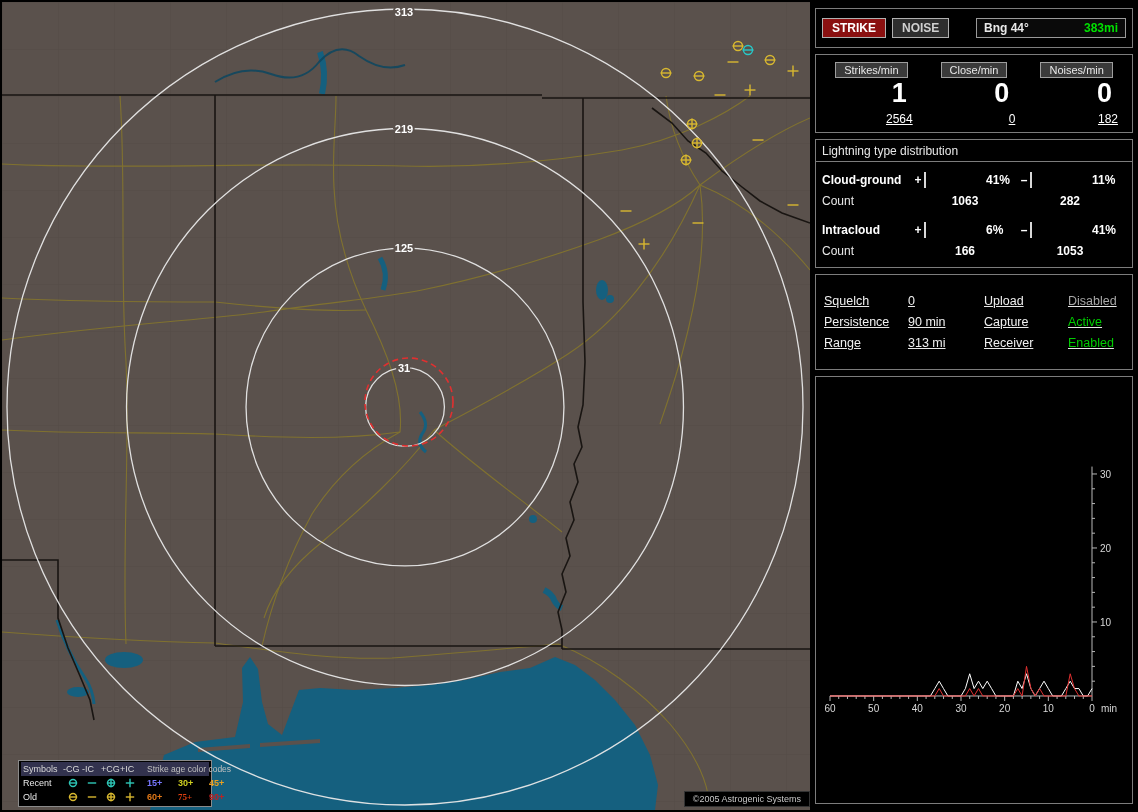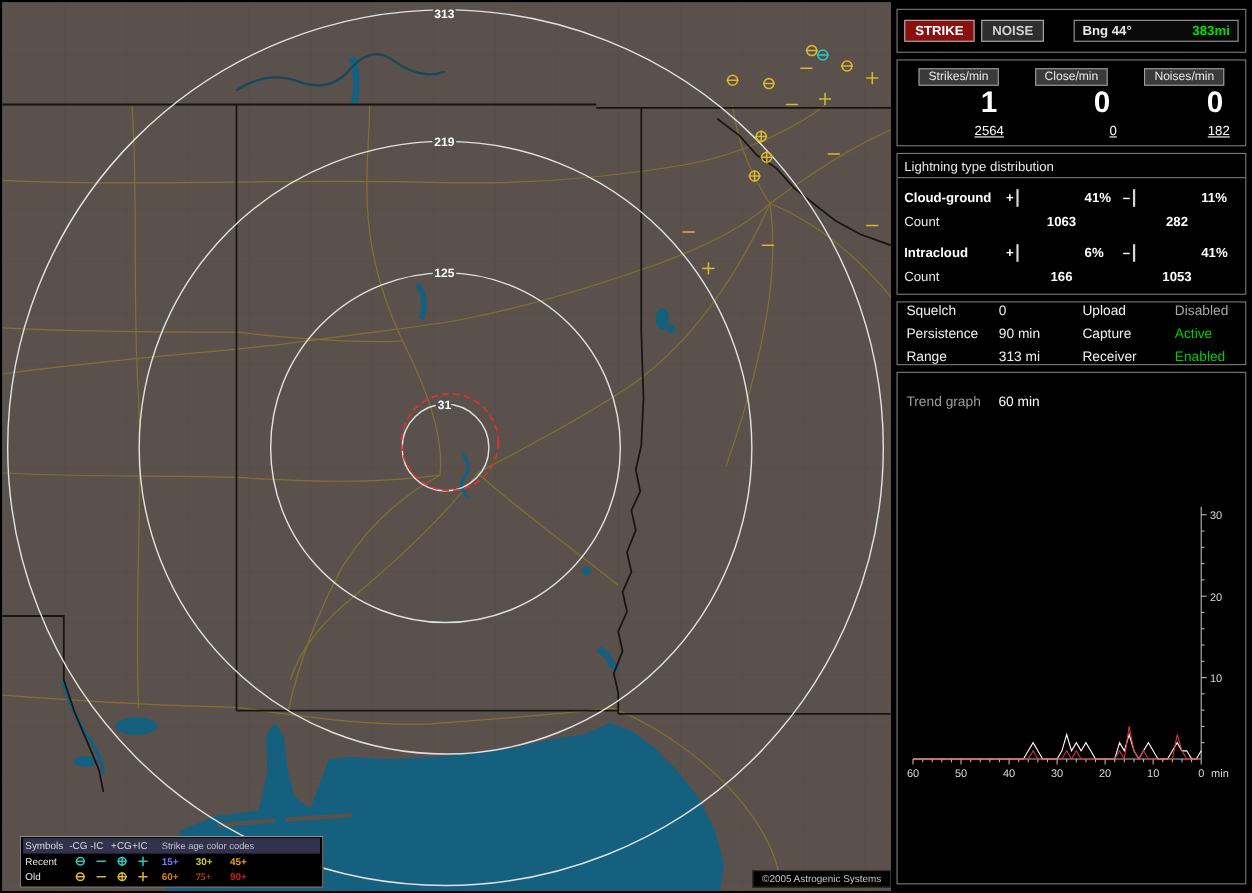--- a/index.html
+++ b/index.html
@@ -3,21 +3,21 @@
 <meta charset="utf-8">
 <style>
   html,body{margin:0;padding:0;background:#000;}
   body{font-family:"Liberation Sans", sans-serif; -webkit-font-smoothing:antialiased;}
   .screen{position:relative;width:1138px;height:812px;background:#000;overflow:hidden;}
 
   
   .map-area{position:absolute;left:2px;top:2px;width:808px;height:808px;background:#5a514c;}
   .map-area svg{display:block;}
 
-  .legend{position:absolute;left:16px;bottom:3px;width:276px;background:#000;border:1px solid #8a8a8a;font-size:9px;color:#ddd;padding:1px 2px 2px 2px;box-sizing:border-box;}
+  .legend{position:absolute;left:16px;bottom:3px;width:194px;background:#000;border:1px solid #8a8a8a;font-size:9px;color:#ddd;padding:1px 2px 2px 2px;box-sizing:border-box;}
   .lg-head,.lg-row{display:grid;grid-template-columns:42px 19px 19px 19px 19px 8px 31px 31px 31px;align-items:center;height:14px;}
   .lg-head{background:#32324e;color:#d8d8d8;}
   .lg-head .age-title{grid-column:7/10;font-size:8.5px;color:#c0c0c0;white-space:nowrap;}
   .lg-row .lg-label{padding-left:2px;color:#e8e8e8;}
   .lg-head .h0{padding-left:2px;}
   .lg-sym{display:flex;align-items:center;justify-content:center;height:12px;}
   .lg-age{font-weight:bold;}
 
   .copyright{position:absolute;right:0;bottom:3px;background:#000;color:#c8c8c8;font-size:9px;padding:2px 8px;border:1px solid #333;}
 
@@ -50,21 +50,21 @@
   .bar-fill{position:absolute;left:1px;top:1px;bottom:1px;}
   .pct{font-weight:bold;color:#fff;padding-left:4px;}
   .count-row{display:grid;grid-template-columns:90px 106px 104px;height:20px;align-items:center;}
   .count-row .cnt{font-weight:bold;color:#fff;text-align:center;}
   .dist-gap{height:8px;}
 
   
   .sec-date{padding:5px 8px;font-size:14px;font-weight:bold;}
 
   
-  .sec-set{padding:0 8px;display:grid;grid-template-columns:84px 76px 84px 1fr;row-gap:7px;font-size:12.5px;}
+  .sec-set{padding:19px 8px;display:grid;grid-template-columns:84px 76px 84px 1fr;row-gap:7px;font-size:12.5px;text-decoration:underline;}
   .sec-set .lab{color:#f0f0f0;}
   .sec-set .val{color:#f0f0f0;}
 
   
   .sec-status{flex:1;padding:7px 8px;display:flex;flex-direction:column;}
   .stat-grid{display:grid;grid-template-columns:78px 74px 92px 1fr;row-gap:7px;font-size:12.5px;}
   .glab{color:#9c9c9c;}
   .gval{color:#fff;}
   .trend-row{margin-top:12px;display:flex;gap:16px;font-size:12.5px;}
   .trend-chart{margin-top:4px;flex:1;}
@@ -385,24 +385,20 @@
       <span class="lab">Capture</span>
       <span class="val" style="color: rgb(0, 204, 0);">Active</span>
 
       <span class="lab">Range</span>
       <span class="val">313 mi</span>
       <span class="lab">Receiver</span>
       <span class="val" style="color: rgb(0, 204, 0);">Enabled</span>
     </div>
 
     <div class="sec sec-status">
-      <div class="trend-row">
-        <span class="glab">Trend graph</span>
-        <span class="gval">60 min</span>
-      </div>
       <svg id="trend-svg" class="trend-chart" viewBox="0 0 306 268" width="306" height="268">
           <line x1="268" y1="8.599999999999994" x2="268" y2="238" stroke="#b8b8b8" stroke-width="1"></line>
           <line x1="6" y1="238" x2="268" y2="238" stroke="#b8b8b8" stroke-width="1"></line>
           <line x1="268" y1="223.2" x2="271" y2="223.2" stroke="#b8b8b8" stroke-width="1"></line>
           <line x1="268" y1="208.4" x2="271" y2="208.4" stroke="#b8b8b8" stroke-width="1"></line>
           <line x1="268" y1="193.6" x2="271" y2="193.6" stroke="#b8b8b8" stroke-width="1"></line>
           <line x1="268" y1="178.8" x2="271" y2="178.8" stroke="#b8b8b8" stroke-width="1"></line>
           <line x1="268" y1="164" x2="273" y2="164" stroke="#b8b8b8" stroke-width="1"></line>
           <text x="276" y="168" fill="#d8d8d8" font-size="10" font-family="&quot;Liberation Sans&quot;,sans-serif">10</text>
           <line x1="268" y1="149.2" x2="271" y2="149.2" stroke="#b8b8b8" stroke-width="1"></line>

